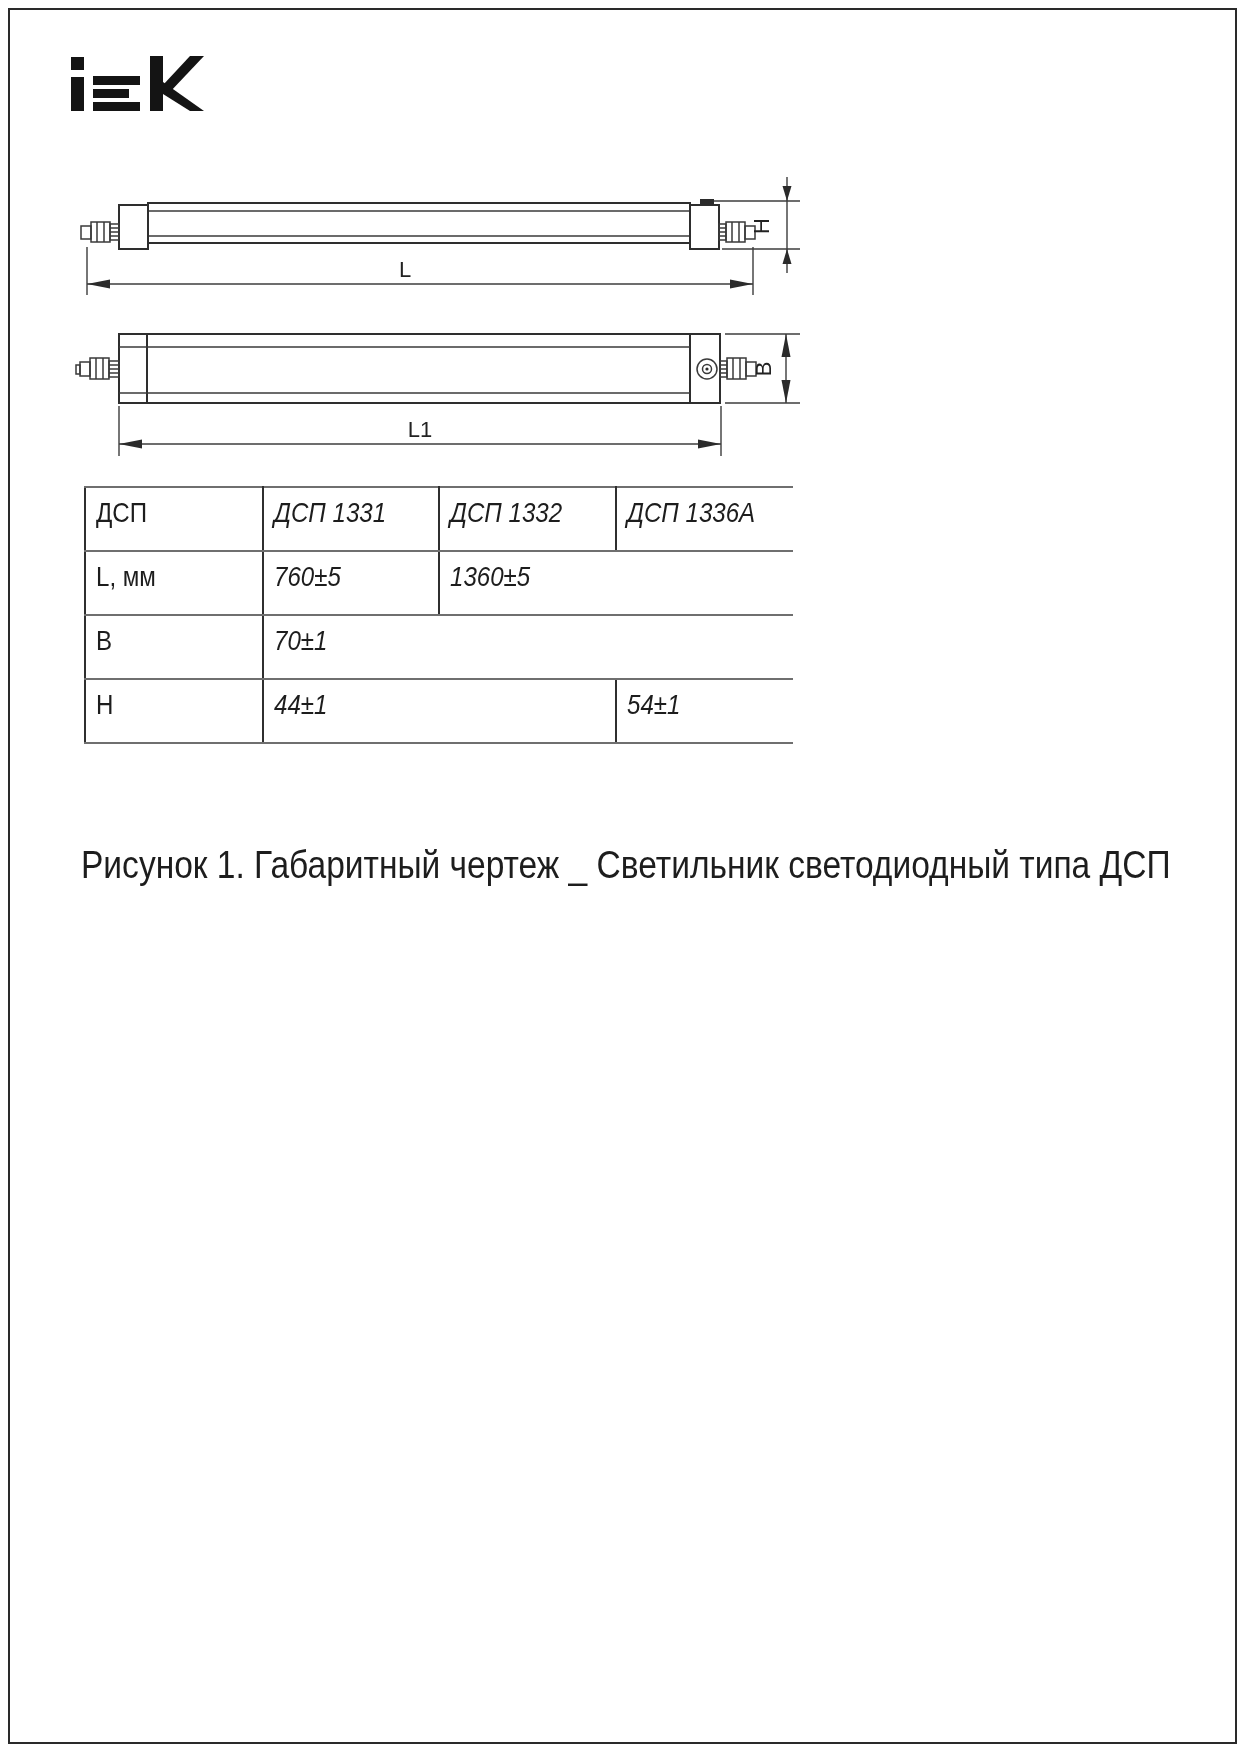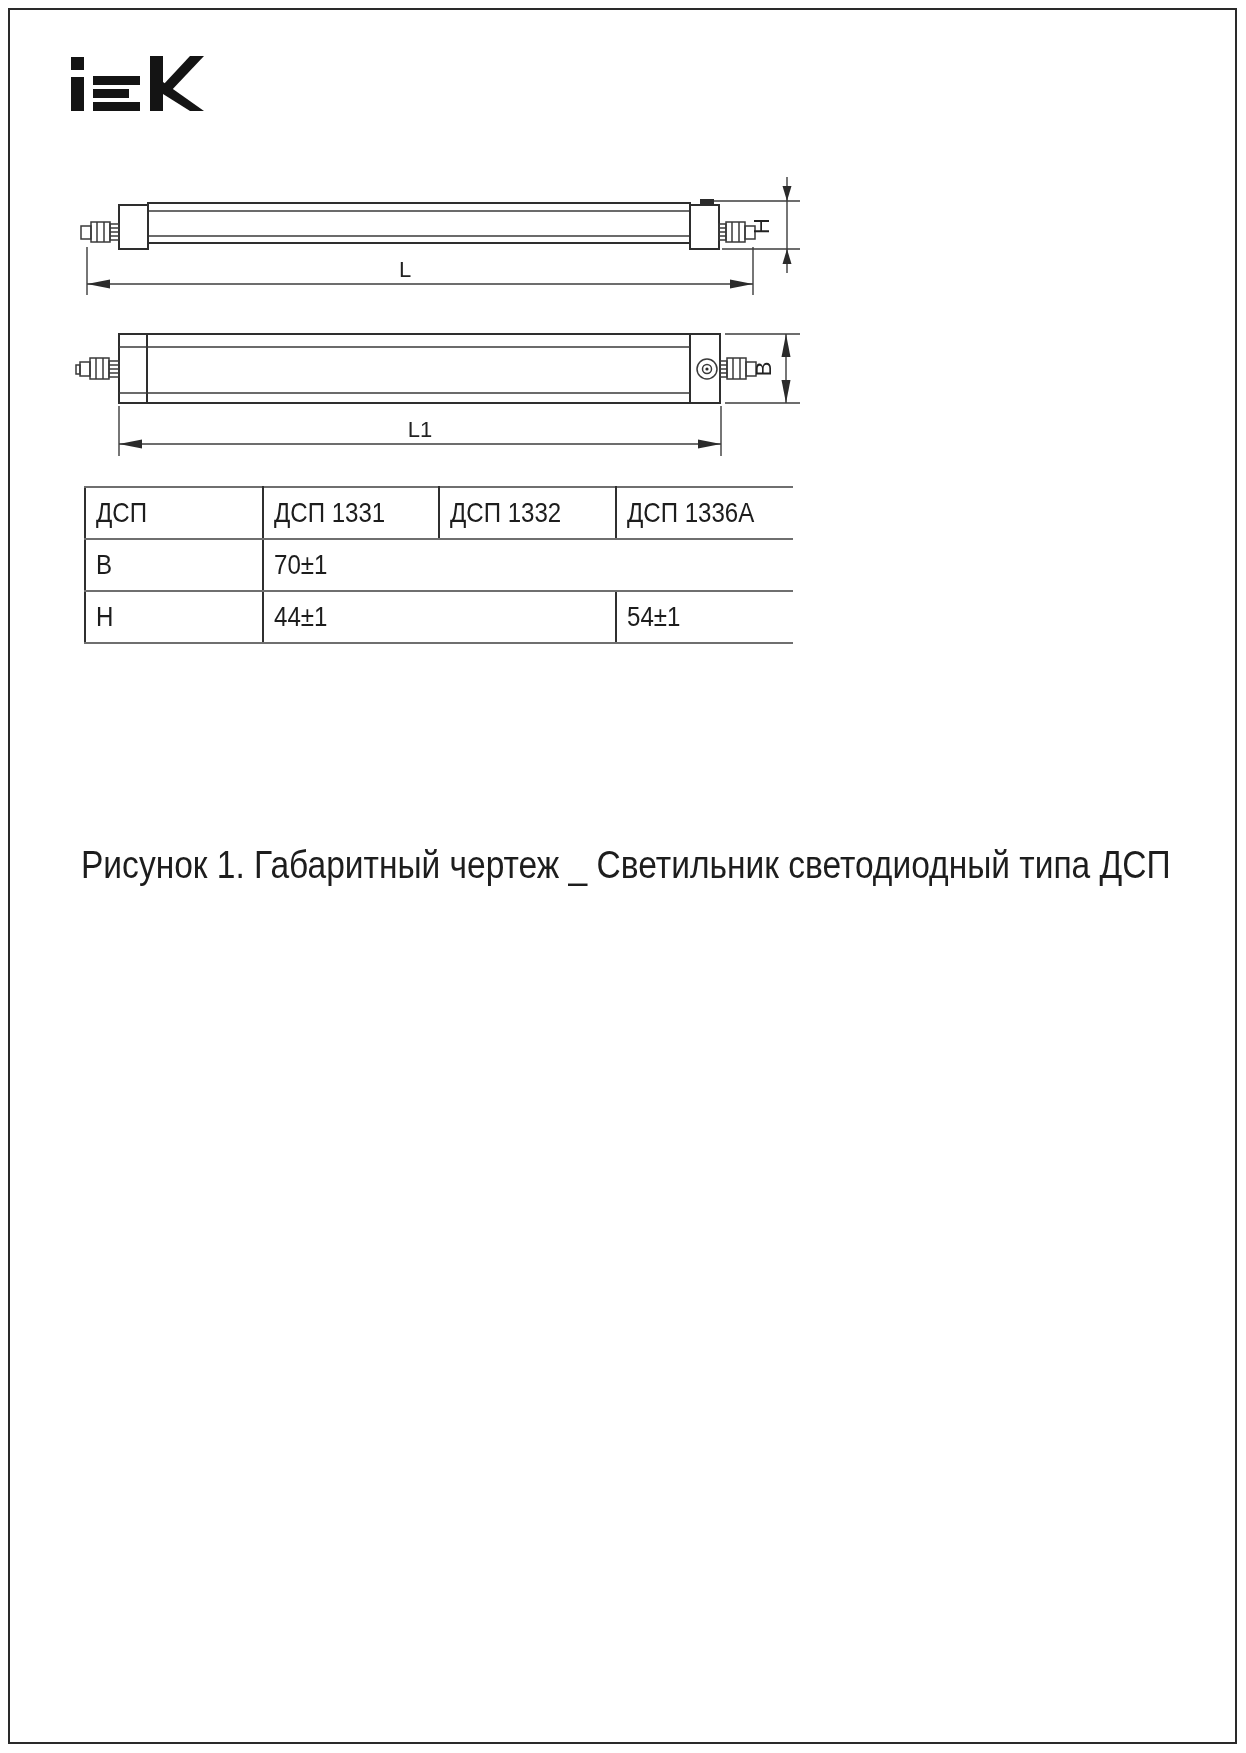--- a/index.html
+++ b/index.html
@@ -30,24 +30,24 @@
   table.dim-table{
     position:absolute;left:84px;top:486px;width:708px;
     border-collapse:collapse;table-layout:fixed;
     border-left:2px solid #2f2f2f;
     border-top:2px solid #6f6f6f;
   }
   table.dim-table td{
     height:50px;
     border-bottom:2px solid #6f6f6f;
     font-size:28px;color:#1d1d1d;
-    padding:0 0 0 10px;vertical-align:middle;
+    padding:0 0 12px 10px;vertical-align:middle;
     overflow:hidden;white-space:nowrap;
   }
-  table.dim-table td.div{border-left:2px solid #2f2f2f;}
+  table.dim-table td.div{border-left:2px solid #2f2f2f;font-style:italic;}
 
   .cnd{display:inline-block;transform:scaleX(0.86);transform-origin:0 50%;white-space:nowrap;}
 
   .caption{
     position:absolute;left:81px;top:843px;
     font-size:39px;color:#1d1d1d;
   }
 </style>
 </head>
 <body>
@@ -182,20 +182,25 @@
         <col style="width: 177px;">
       </colgroup>
     <tbody>
         <tr>
           <td colspan="1"><span class="cnd">ДСП</span></td>
           <td colspan="1" class="div"><span class="cnd">ДСП 1331</span></td>
           <td colspan="1" class="div"><span class="cnd">ДСП 1332</span></td>
           <td colspan="1" class="div"><span class="cnd">ДСП 1336А</span></td>
         </tr>
         <tr>
+          <td colspan="1"><span class="cnd">L, мм</span></td>
+          <td colspan="1" class="div"><span class="cnd">760±5</span></td>
+          <td colspan="2" class="div"><span class="cnd">1360±5</span></td>
+        </tr>
+        <tr>
           <td colspan="1"><span class="cnd">B</span></td>
           <td colspan="3" class="div"><span class="cnd">70±1</span></td>
         </tr>
         <tr>
           <td colspan="1"><span class="cnd">H</span></td>
           <td colspan="2" class="div"><span class="cnd">44±1</span></td>
           <td colspan="1" class="div"><span class="cnd">54±1</span></td>
         </tr>
       </tbody>
   </table>

